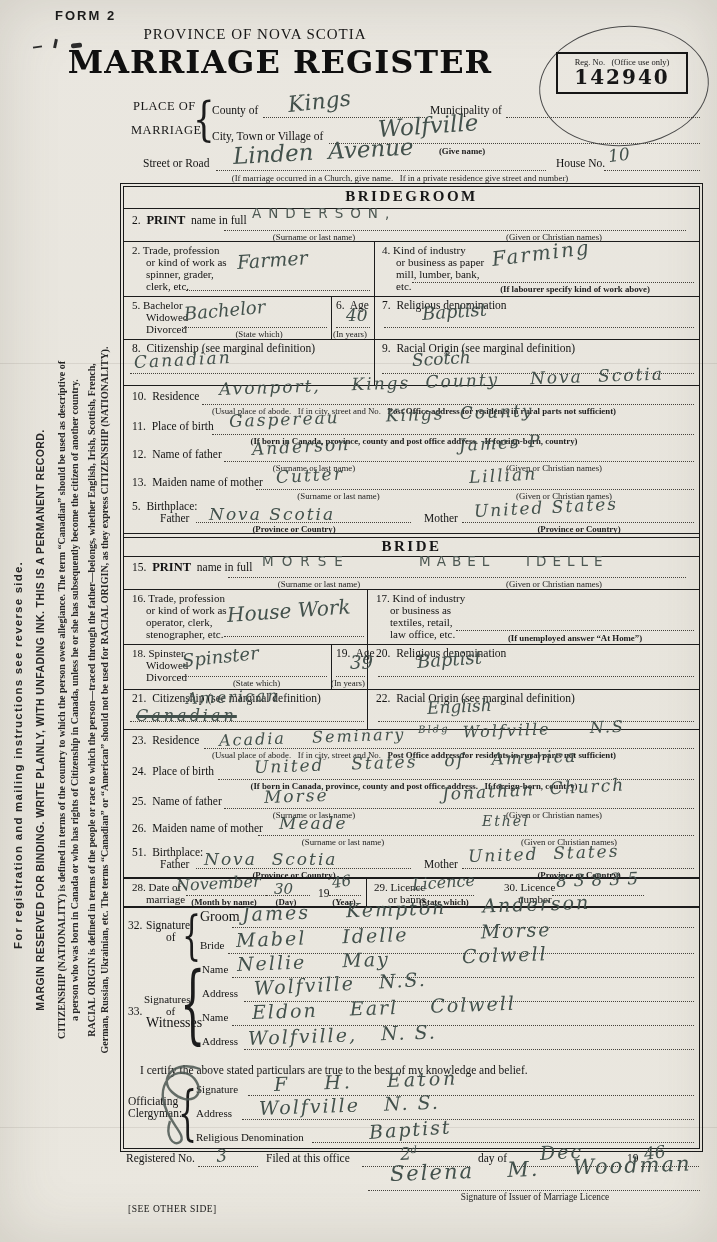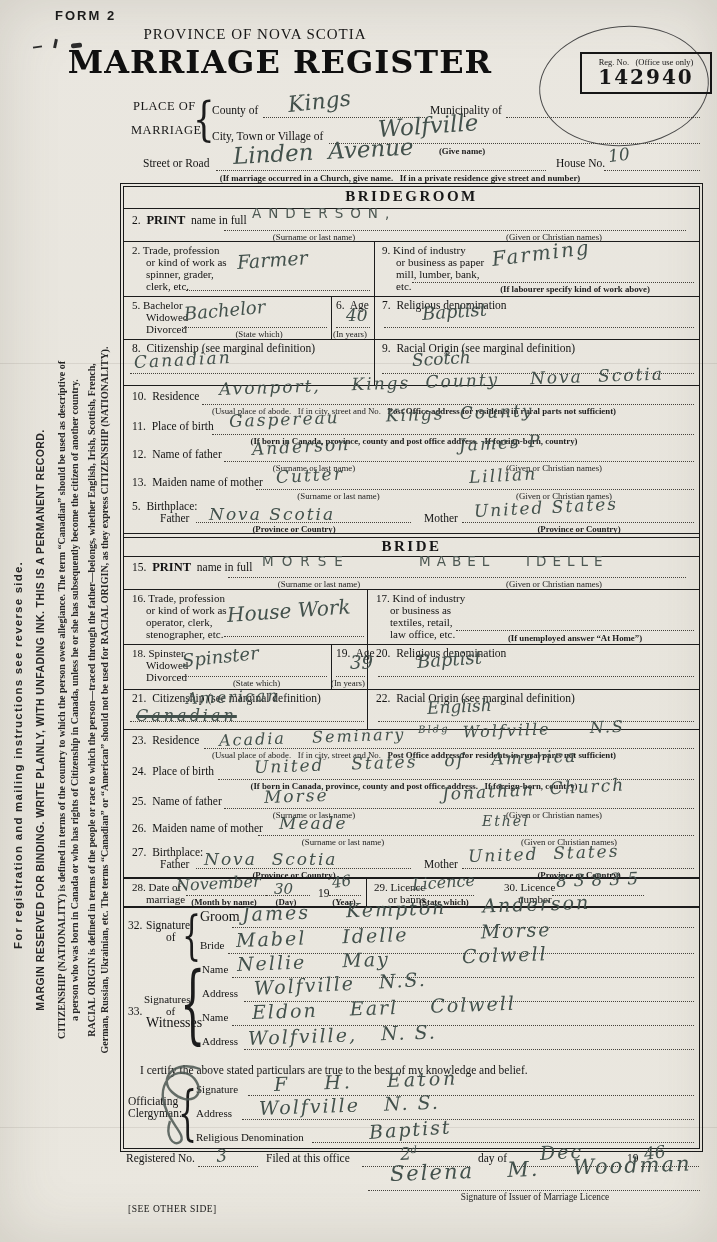--- a/index.html
+++ b/index.html
@@ -24,21 +24,21 @@
   .sup2{font-size:10px;vertical-align:6px;}
   .brace{position:absolute;font-family:"DejaVu Serif",serif;font-weight:400;color:#1c1c1c;transform-origin:center top;}
   .mainbox{position:absolute;left:123px;top:186px;width:575px;height:961px;
            border:1.5px solid #1a1a1a;outline:1px solid #1a1a1a;outline-offset:2.5px;}
   .sect{position:absolute;left:0;right:0;text-align:center;font-weight:bold;font-size:15px;letter-spacing:2.5px;}
   .rot{position:absolute;transform-origin:0 0;transform:rotate(-90deg);text-align:center;color:#262626;white-space:nowrap;}
   .mgb{font-family:"Liberation Sans",sans-serif;font-weight:bold;}
   .mgs{font-family:"Liberation Serif",serif;font-weight:bold;}
   .crease{position:absolute;left:0;right:0;height:1px;background:rgba(70,63,48,.10);}
   .scrib{position:absolute;background:#2c2c2c;}
-  .regbox{position:absolute;left:556px;top:52px;width:128px;height:38px;border:2px solid #161616;text-align:center;margin-left:24px;}
+  .regbox{position:absolute;left:556px;top:52px;width:128px;height:38px;border:2px solid #161616;text-align:center;}
   .ellipse{position:absolute;left:539px;top:26px;width:168px;height:118px;border:1.6px solid #4a4a4a;border-radius:50%;transform:rotate(-5deg);}
   .strike{text-decoration:line-through;text-decoration-thickness:2.5px;}
 </style>
 </head>
 <body>
 
 <div class="paper">
 
   <div class="crease" style="top:363px"></div>
   <div class="crease" style="top:1127px"></div>
@@ -71,21 +71,21 @@
   <i class="dl" style="left:329px;top:143px;width:371px"></i>
   <span class="hw" style="left:378px;top:116px;font-size:23px;transform:rotate(-4deg)">Wolfville</span>
   <div class="cap" style="left:402px;top:146px;width:120px;font-weight:bold">(Give name)</div>
 
   <div class="lab" style="left:143px;top:157px">Street or Road</div>
   <i class="dl" style="left:216px;top:170px;width:330px"></i>
   <span class="hw" style="left:233px;top:143px;font-size:23px;transform:rotate(-3deg)">Linden  Avenue</span>
   <div class="lab" style="left:556px;top:157px">House No.</div>
   <span class="hw" style="left:608px;top:146px;font-size:17px;transform:rotate(-6deg)">10</span>
   <i class="dl" style="left:604px;top:170px;width:96px"></i>
-  <div class="cap" style="left:160px;top:173px;width:480px;font-weight:bold">(If marriage occurred in a Church, give name.   If in a private residence give street and number)</div>
+  <div class="cap" style="left:160px;top:173px;width:480px;font-weight:normal">(If marriage occurred in a Church, give name.   If in a private residence give street and number)</div>
 
   <div class="mainbox">
 
     <div class="sect" style="top:1px">BRIDEGROOM</div>
     <i class="hr" style="top:21px"></i>
 
     <div class="lab" style="left:8px;top:27px"><span>2.  </span><span class="big">PRINT</span><span>  name in full</span></div>
     <span class="hwp" style="left:128px;top:18px;letter-spacing:7px">ANDERSON,</span>
     <i class="dl" style="left:100px;top:43px;width:462px"></i>
     <div class="cap" style="left:110px;top:45px;width:160px">(Surname or last name)</div>
@@ -95,21 +95,21 @@
     <i class="vr" style="left:250px;top:54px;height:55px"></i>
     <div class="lab ml" style="left:8px;top:57px;font-size:11px">
         <span>2.  Trade, profession</span>
         <span>or kind of work as</span>
         <span>spinner,    grader,</span>
         <span>clerk, etc.</span>
       </div>
     <span class="hw" style="left:113px;top:64px;font-size:19px;transform:rotate(-4deg)">Farmer</span>
     <i class="dl" style="left:62px;top:103px;width:184px"></i>
     <div class="lab ml" style="left:258px;top:57px;font-size:11px">
-        <span>9.  Kind  of  industry</span>
+        <span>4.  Kind  of  industry</span>
         <span>or business as paper</span>
         <span>mill,  lumber,  bank,</span>
         <span>etc.</span>
       </div>
     <span class="hw" style="left:368px;top:60px;font-size:20px;transform:rotate(-7deg);letter-spacing:2px">Farming</span>
     <i class="dl" style="left:288px;top:95px;width:282px"></i>
     <div class="cap" style="left:330px;top:97px;width:242px;font-weight:bold">(If labourer specify kind of work above)</div>
     <i class="hr" style="top:109px"></i>
 
     <i class="vr" style="left:207px;top:109px;height:43px"></i>
@@ -252,21 +252,21 @@
     <div class="cap" style="left:110px;top:623px;width:160px">(Surname or last name)</div>
     <div class="cap" style="left:330px;top:623px;width:200px">(Given or Christian names)</div>
 
     <div class="lab" style="left:8px;top:635px">26.  Maiden name of mother</div>
     <i class="dl" style="left:134px;top:648px;width:436px"></i>
     <span class="hw" style="left:155px;top:626px;font-size:17px;letter-spacing:2px">Meade</span>
     <span class="hw" style="left:358px;top:626px;font-size:14px;letter-spacing:2px">Ethel</span>
     <div class="cap" style="left:134px;top:650px;width:170px">(Surname or last name)</div>
     <div class="cap" style="left:345px;top:650px;width:200px">(Given or Christian names)</div>
 
-    <div class="lab" style="left:8px;top:659px">27.  Birthplace:</div>
+    <div class="lab" style="left:8px;top:659px">51.  Birthplace:</div>
     <div class="lab" style="left:36px;top:671px">Father</div>
     <i class="dl" style="left:72px;top:681px;width:215px"></i>
     <span class="hw" style="left:80px;top:662px;font-size:17px;letter-spacing:2px">Nova  Scotia</span>
     <div class="cap" style="left:95px;top:683px;width:150px;font-weight:bold">(Province or Country)</div>
     <div class="lab" style="left:300px;top:671px">Mother</div>
     <i class="dl" style="left:338px;top:681px;width:232px"></i>
     <span class="hw" style="left:344px;top:659px;font-size:17px;transform:rotate(-2deg);letter-spacing:2px">United  States</span>
     <div class="cap" style="left:370px;top:683px;width:170px;font-weight:bold">(Province or Country)</div>
     <i class="hr hr2" style="top:690px"></i>
 

